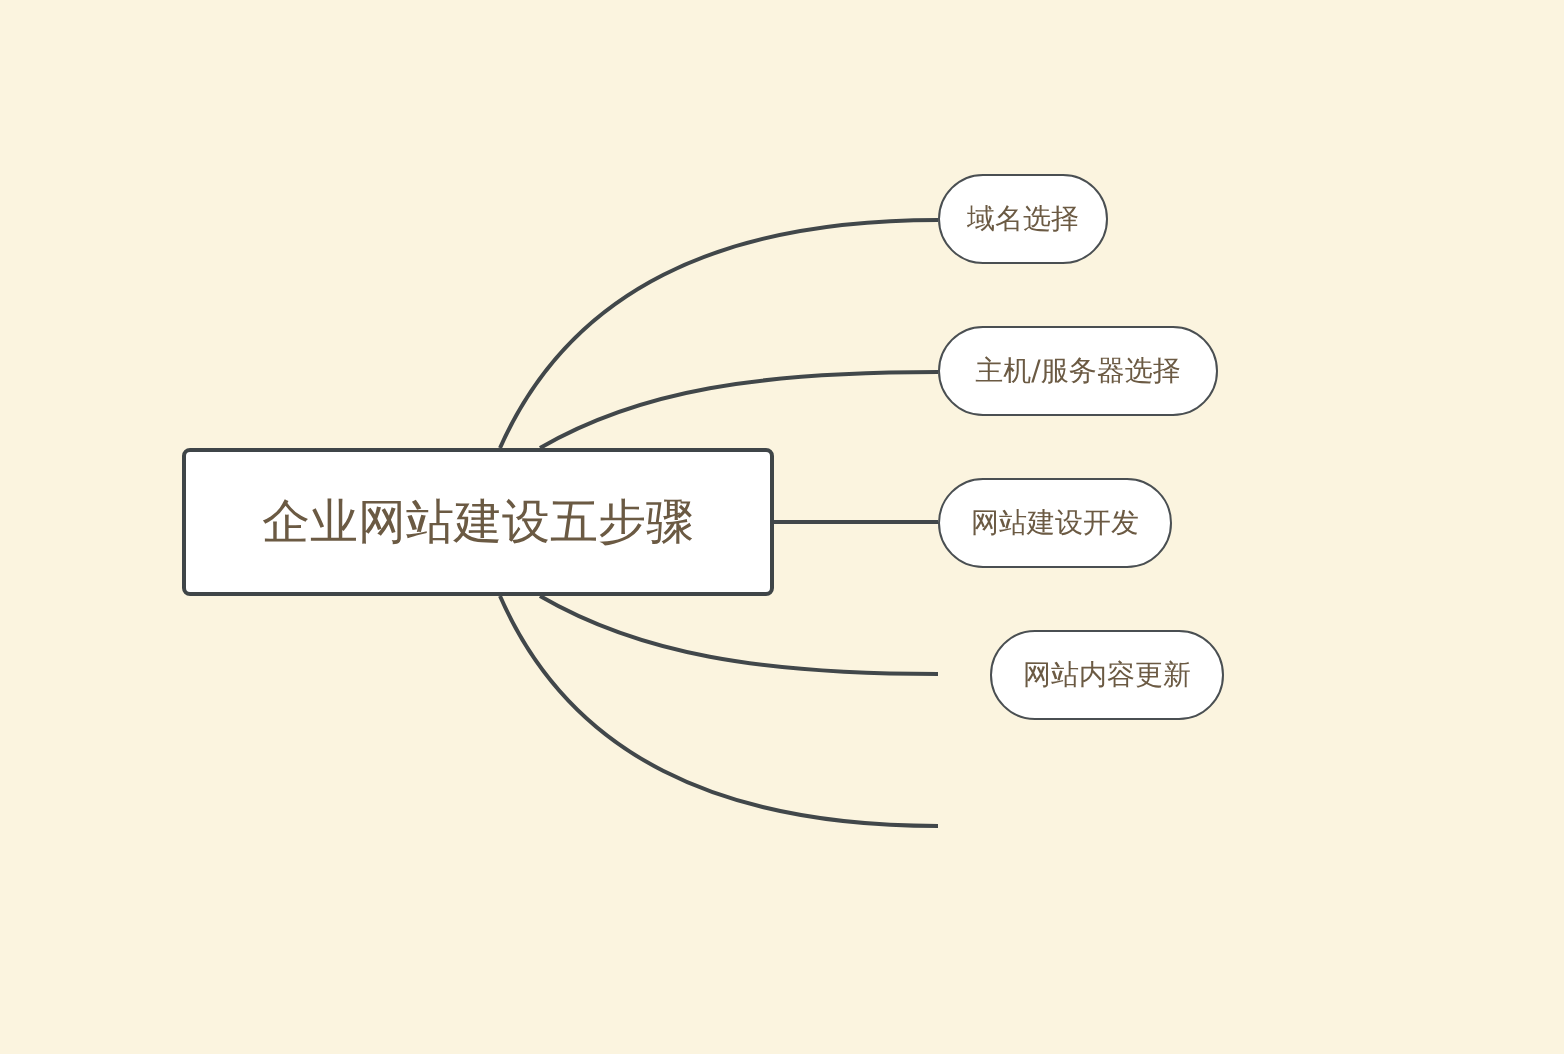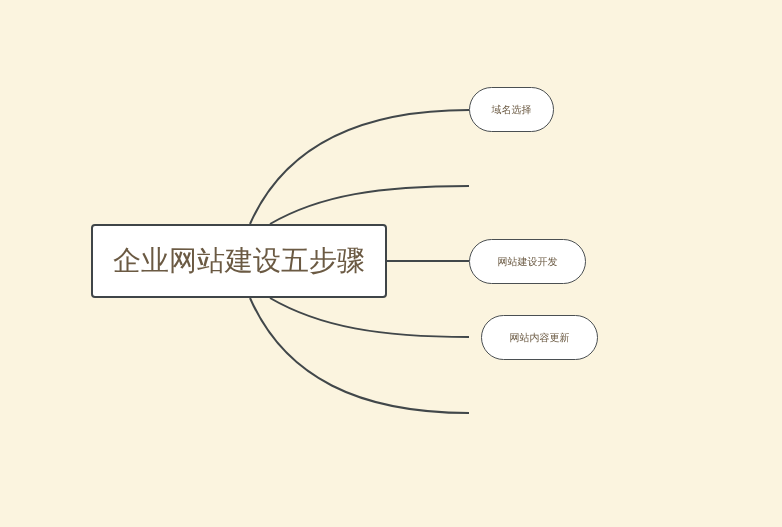--- a/index.html
+++ b/index.html
@@ -13,35 +13,35 @@
   svg.links { position: absolute; left: 0; top: 0; }
   .root-node {
     position: absolute;
     left: 91px; top: 224px; width: 296px; height: 74px;
     box-sizing: border-box;
     background: #ffffff;
     border: 2px solid #3F4548;
     border-radius: 4px;
     display: flex; align-items: center; justify-content: center;
     color: #6B5A43;
-    font-size: 28px;
+    font-size: 24px;
     letter-spacing: 0px;
     white-space: nowrap;
     cursor: pointer;
   }
   .child-node {
     position: absolute;
     height: 45px;
     box-sizing: border-box;
     background: #ffffff;
     border: 1.5px solid #4A4F52;
     border-radius: 23px;
     display: flex; align-items: center; justify-content: center;
     color: #6B5A43;
-    font-size: 10px;
+    font-size: 14px;
     white-space: nowrap;
     cursor: pointer;
   }
 </style>
 </head>
 <body>
 
 <div id="canvas">
 
   <svg class="links" width="782" height="527" viewBox="0 0 782 527">
@@ -55,23 +55,26 @@
   </svg>
 
   <div class="root-node">
     <span>企业网站建设五步骤</span>
   </div>
 
   <div class="child-node" style="left:469px; top:87px; width:85px;">
     <span>域名选择</span>
   </div>
 
+  <div class="child-node" style="left:469px; top:163px; width:140px;">
+    <span>主机/服务器选择</span>
+  </div>
 
   <div class="child-node" style="left:469px; top:239px; width:117px;text-align:center;">
     <span>网站建设开发</span>
   </div>
 
-  <div class="child-node" style="left:481px; top:315px; width:117px;text-align:center;">
+  <div class="child-node" style="left:495px; top:315px; width:117px;text-align:center;">
     <span>网站内容更新</span>
   </div>
 
 
 </div>
 
 </body></html>

